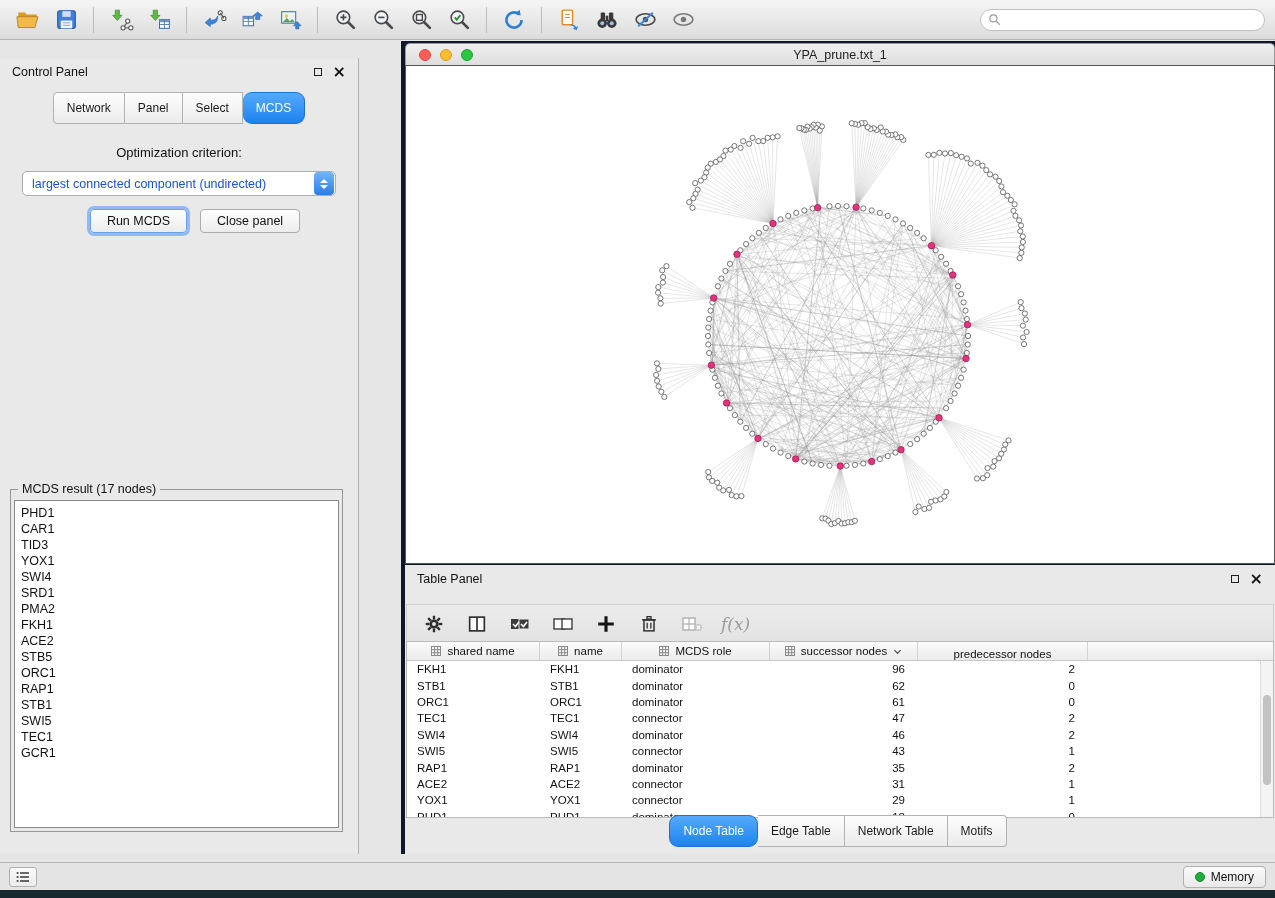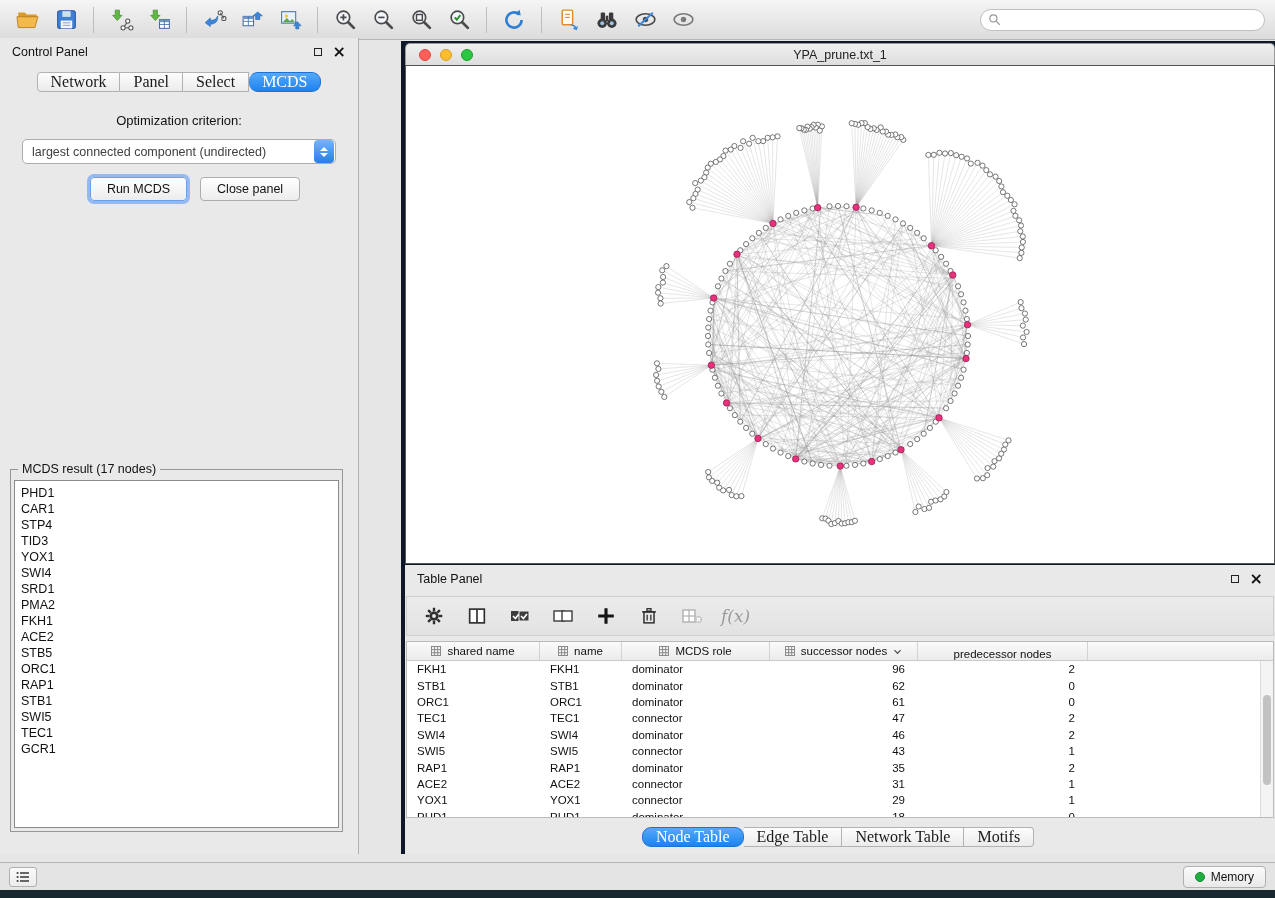--- a/index.html
+++ b/index.html
@@ -12,39 +12,39 @@
     background:linear-gradient(#f5f5f5,#dcdcdc); border-bottom:1px solid #b5b5b5;
     display:flex; align-items:center; padding:0 10px; gap:2px; }
   .tb-btn { width:36px; height:32px; border:none; background:transparent; display:flex;
     align-items:center; justify-content:center; border-radius:4px; cursor:default; }
   .tb-sep { width:1px; height:26px; background:#bdbdbd; margin:0 7px; }
   .search-box { margin-left:auto; width:285px; height:22px; background:#fff;
     border:1px solid #c0c0c0; border-radius:12px; display:flex; align-items:center; padding:0 7px; gap:5px; }
   .search-box input { border:none; outline:none; flex:1; font-size:12px; background:transparent; }
 
   
-  .control-panel { position:absolute; left:0; top:38px; width:359px; bottom:36px;
+  .control-panel { position:absolute; left:0; top:58px; width:359px; bottom:36px;
     background:#e9e9e9; border-right:1px solid #b0b0b0; }
   .panel-title-row { height:27px; display:flex; align-items:center; padding:0 12px; font-size:12.5px; color:#111; }
   .win-controls { margin-left:auto; display:flex; gap:11px; align-items:center; }
   .win-float { width:8px; height:8px; border:1.3px solid #222; display:inline-block; background:transparent; }
   .win-close { font-size:16px; font-weight:bold; line-height:12px; color:#111; font-family:"DejaVu Sans",sans-serif; }
 
   .seg { display:flex; justify-content:center; }
-  .seg .tab { font-size:16px; padding:0 13px; background:linear-gradient(#fdfdfd,#ebebeb);
-    border:1px solid #b2b2b2; border-left:none; color:#1a1a1a; white-space:nowrap;font-family:Liberation Serif, serif; }
+  .seg .tab { font-size:12px; padding:8px 13px; background:linear-gradient(#fdfdfd,#ebebeb);
+    border:1px solid #b2b2b2; border-left:none; color:#1a1a1a; white-space:nowrap; }
   .seg .tab:first-child { border-left:1px solid #b2b2b2; border-radius:4px 0 0 4px; }
   .seg .tab:last-child { border-radius:0 4px 4px 0; }
   .seg .tab.active { background:linear-gradient(#55aafb,#1e82ee); color:#fff; border-color:#1a72d8;border-radius:9px; }
 
   .cp-tabs { margin-top:7px; }
   .opt-label { text-align:center; font-size:13px; margin-top:21px; color:#111; }
   .dropdown { width:314px; height:25px; margin:11px auto 0; background:#fff; border:1px solid #adadad;
     border-radius:5px; display:flex; align-items:center; font-size:12.5px; overflow:hidden; }
-  .dd-text { flex:1; padding:0 9px; white-space:nowrap; overflow:hidden; color:#404040; }
+  .dd-text { flex:1; padding:0 9px; white-space:nowrap; overflow:hidden; color:#1d4ed8; }
   .dd-stepper { width:20px; height:23px; margin-right:1px; border-radius:4px;
     background:linear-gradient(#74b5f8,#2a7ce8); display:flex; flex-direction:column; align-items:center; justify-content:center; gap:2px; }
   .dd-up { width:0; height:0; border-left:4px solid transparent; border-right:4px solid transparent; border-bottom:4px solid #fff; }
   .dd-down { width:0; height:0; border-left:4px solid transparent; border-right:4px solid transparent; border-top:4px solid #fff; }
 
   .cp-buttons { display:flex; justify-content:center; gap:13px; margin-top:13px; }
   .btn { font-size:12.5px; padding:4px 16px; background:linear-gradient(#ffffff,#ececec);
     border:1px solid #adadad; border-radius:4px; color:#111; cursor:default; }
   .btn.focus { box-shadow:0 0 0 3px rgba(77,144,254,.55); border-color:#69a1e8;margin-left:32px; }
 
@@ -62,21 +62,21 @@
   .net-title { font-size:12.5px; color:#222; }
   .traffic { position:absolute; left:13px; top:5px; display:flex; gap:9px; }
   .tl { width:12px; height:12px; border-radius:50%; }
   .tl.red { background:#ff5f57; border:1px solid #e0443e; }
   .tl.yellow { background:#febc2e; border:1px solid #d6a024; }
   .tl.green { background:#28c840; border:1px solid #1ca02f; }
   .net-canvas { position:absolute; top:22px; left:0; right:0; bottom:0; background:#fff; border:1px solid #555; }
 
   
   .table-panel { position:absolute; left:4px; right:0; top:524px; bottom:0; background:#e9e9e9; }
-  .tp-toolbar { height:40px; margin:4px 1px; background:linear-gradient(#ececec,#e2e2e2);
+  .tp-toolbar { height:40px; margin:12px 1px; background:linear-gradient(#ececec,#e2e2e2);
     border:1px solid #cfcfcf; display:flex; align-items:center; gap:15px; padding:0 13px; }
   .tp-btn { border:none; background:transparent; display:flex; align-items:center; justify-content:center; width:28px; height:30px; }
   .fx { font-family:"DejaVu Serif", serif; font-style:italic; font-size:17px; color:#9a9a9a; width:auto; }
   .table-wrap { position:absolute; top:76px; left:1px; right:1px; bottom:36px; background:#fff; border:1px solid #bbb; }
   .thead { display:flex; height:19px; background:linear-gradient(#fbfbfb,#ebebeb);
     border-bottom:1px solid #c9c9c9; font-size:11.5px; color:#111; }
   .hcell { display:flex; align-items:center; justify-content:center; gap:6px; border-right:1px solid #d2d2d2; height:100%; }
   .tbody { position:absolute; top:19px; left:0; right:13px; bottom:0; overflow:hidden; }
   .trow { display:flex; height:16.4px; align-items:center; font-size:11.5px; color:#111; }
   .tcell { padding:0 10px; white-space:nowrap; overflow:hidden; }
@@ -265,21 +265,20 @@
     </div>
     <div class="cp-buttons">
       <button class="btn focus">Run MCDS</button>
       <button class="btn">Close panel</button>
     </div>
     <fieldset class="mcds">
       <legend>MCDS result (17 nodes)</legend>
       <div class="mcds-listbox">
           <div class="mcds-item">PHD1</div>
           <div class="mcds-item">CAR1</div>
-          <div class="mcds-item">STP4</div>
           <div class="mcds-item">TID3</div>
           <div class="mcds-item">YOX1</div>
           <div class="mcds-item">SWI4</div>
           <div class="mcds-item">SRD1</div>
           <div class="mcds-item">PMA2</div>
           <div class="mcds-item">FKH1</div>
           <div class="mcds-item">ACE2</div>
           <div class="mcds-item">STB5</div>
           <div class="mcds-item">ORC1</div>
           <div class="mcds-item">RAP1</div>

